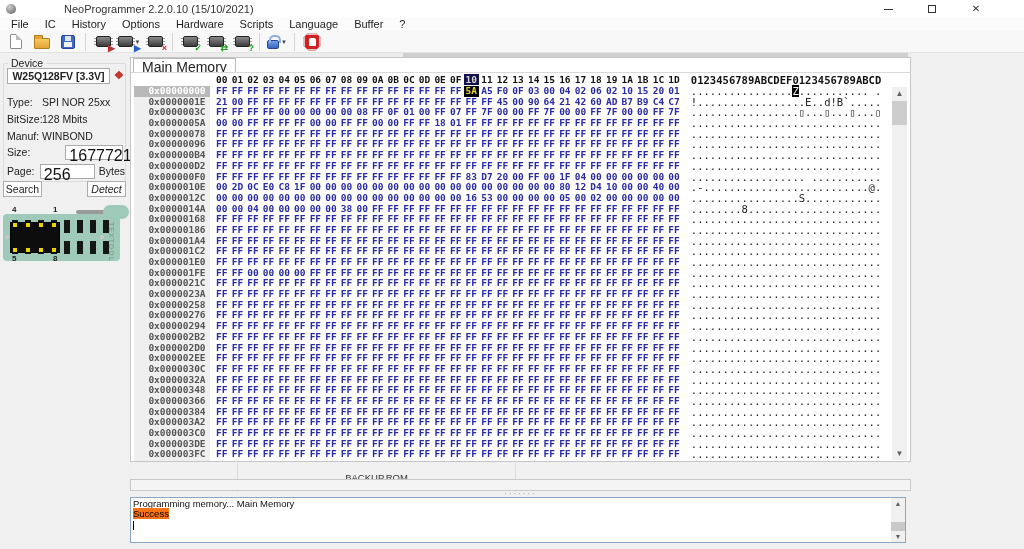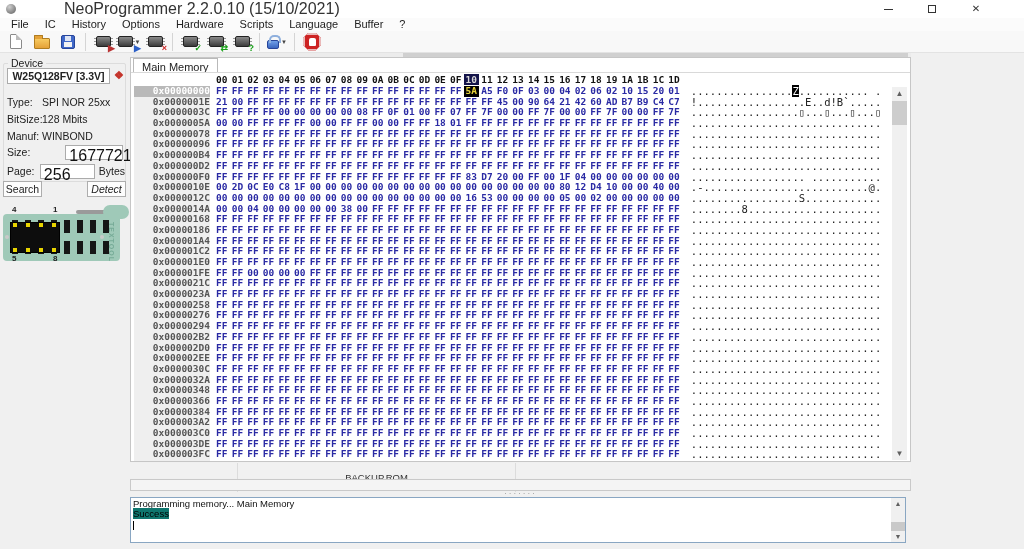--- a/index.html
+++ b/index.html
@@ -5,21 +5,21 @@
   * { margin:0; padding:0; box-sizing:border-box; }
   html,body { width:1024px; height:549px; overflow:hidden; background:#f0f0f0;
     font-family:"Liberation Sans", sans-serif; position:relative; }
   .abs { position:absolute; }
 
   
   #titlebar { left:0; top:0; width:1024px; height:18px; background:#ffffff;
     display:flex; align-items:center; padding-left:6px; }
   #app-icon { width:10px; height:10px; border-radius:50%;
     background:radial-gradient(circle at 35% 30%, #cfcfcf, #8a8a8a 60%, #5f5f5f); margin-right:5px; }
-  #app-title { font-size:16px; color:#333;padding-left:43px; }
+  #app-title { font-size:11px; color:#333;padding-left:43px; }
   #winbtns { position:absolute; right:26px; top:0; height:18px; display:flex; }
   .winbtn { width:44px; height:18px; display:flex; align-items:center; justify-content:center; color:#333; }
   .glyph-min { width:9px; height:1px; background:#333; display:block; }
   .glyph-max { width:8px; height:8px; border:1px solid #333; display:block; }
   .glyph-close { font-size:10px; line-height:10px; }
 
   
   #menubar { left:0; top:18px; width:1024px; height:13px; background:#fbfbfb;
     display:flex; align-items:center; padding-left:3px; }
   .menu-item { font-size:11px; color:#222; padding:0 8px; line-height:13px; }
@@ -88,28 +88,28 @@
   #socket-chip { position:absolute; left:7px; top:8px; width:50px; height:31px; background:#0d0d0d; border:1px solid #000; }
   .pin-dot { position:absolute; width:4px; height:4px; background:#e8d400; }
   .pin-num { position:absolute; font-size:8px; font-weight:bold; color:#222; line-height:8px; }
   #textool { position:absolute; right:5px; top:8px; width:9px; color:#76ab97; font-size:7px; font-weight:bold;
     writing-mode:vertical-rl; letter-spacing:1px; }
   .screw { position:absolute; width:4px; height:4px; border-radius:50%; background:#c9c9c9; }
 
   
   #main-panel { left:130px; top:57px; width:781px; height:405px; background:#fff; border:1px solid #c6c6c6; }
   #tab { position:absolute; left:2px; top:0px; height:17px; padding:0 8px; background:#fff;
-    border:1px solid #b9b9b9; border-bottom:none; font-size:11px; color:#222; display:flex; align-items:center; }
+    border:1px solid #b9b9b9; border-bottom:none; font-size:14px; color:#222; display:flex; align-items:center; }
   #hex-area { position:absolute; left:0px; top:14px; right:0; bottom:0; background:#fff;
     border-top:1px solid #d9d9d9; overflow:hidden; }
   #hex-grid { position:absolute; left:3px; top:0px; font-family:"DejaVu Sans Mono", monospace; }
   .hex-header { display:flex; height:13px; align-items:center; }
   .hex-row { display:flex; height:10.7px; align-items:center; }
   .addr-cell { width:76px; height:10.7px; line-height:10.7px; background:#efefef; color:#555;
-    font-size:9.5px; font-weight:bold; text-align:right; padding-left:10px; margin-right:4px; }
+    font-size:9.5px; font-weight:bold; text-align:center; padding-left:10px; margin-right:4px; }
   .addr-cell.sel { background:#b9b9b9; color:#fff; }
   .addr-spacer { width:80px; }
   .byte-cell { width:15.6px; text-align:center; font-size:9.5px; font-weight:bold; color:#2a2aa4; line-height:10.7px; }
   .hdr-cell { width:15.6px; text-align:center; font-size:9.5px; font-weight:bold; color:#111; }
   .hdr-cell.sel { background:#14144a; color:#d8d8d8; }
   .byte-cell.sel { background:#000; color:#e6d23c; }
   .ascii-cell { margin-left:9px; font-size:10.55px; color:#222; white-space:pre; letter-spacing:0; line-height:10.7px; }
   .ascii-hdr { margin-left:9px; font-size:10.55px; font-weight:bold; color:#111; white-space:pre; }
   .ascii-sel { background:#000; color:#fff; }
 
@@ -129,21 +129,21 @@
 
   
   #progressbar { left:130px; top:479px; width:781px; height:12px; background:#f4f4f4; border:1px solid #c9c9c9; }
   #splitter-dots { left:130px; top:491px; width:781px; height:6px; text-align:center;
     font-size:8px; line-height:6px; color:#999; letter-spacing:2px; }
 
   
   #log-panel { left:130px; top:497px; width:776px; height:46px; background:#fff; border:1px solid #89a6c2; }
   #log-text { position:absolute; left:2px; top:1px; right:16px; bottom:0; overflow:hidden;
     font-size:9.5px; line-height:10.4px; color:#111; }
-  .log-success { background:#0f766e; color:#000; }
+  .log-success { background:#f97316; color:#000; }
   #log-caret { width:1px; height:9px; background:#000; margin-top:1px; }
   #log-scroll { position:absolute; right:0; top:0; width:14px; height:44px; background:#f0f0f0; }
   #log-thumb { position:absolute; left:0; top:24px; width:14px; height:10px; background:#c9c9c9; }
   .sb-arrow.small { width:14px; height:11px; font-size:7px; }
 </style>
 </head>
 <body>
 
 <div class="abs" id="titlebar">
   <span id="app-icon"></span>
@@ -337,20 +337,21 @@
           <div class="hdr-cell">14</div>
           <div class="hdr-cell">15</div>
           <div class="hdr-cell">16</div>
           <div class="hdr-cell">17</div>
           <div class="hdr-cell">18</div>
           <div class="hdr-cell">19</div>
           <div class="hdr-cell">1A</div>
           <div class="hdr-cell">1B</div>
           <div class="hdr-cell">1C</div>
           <div class="hdr-cell">1D</div>
+          <div class="ascii-hdr">0123456789ABCDEF0123456789ABCD</div>
         </div>
         <div class="hex-row">
           <div class="addr-cell sel">0x00000000</div>
           <div class="byte-cell">FF</div>
           <div class="byte-cell">FF</div>
           <div class="byte-cell">FF</div>
           <div class="byte-cell">FF</div>
           <div class="byte-cell">FF</div>
           <div class="byte-cell">FF</div>
           <div class="byte-cell">FF</div>

